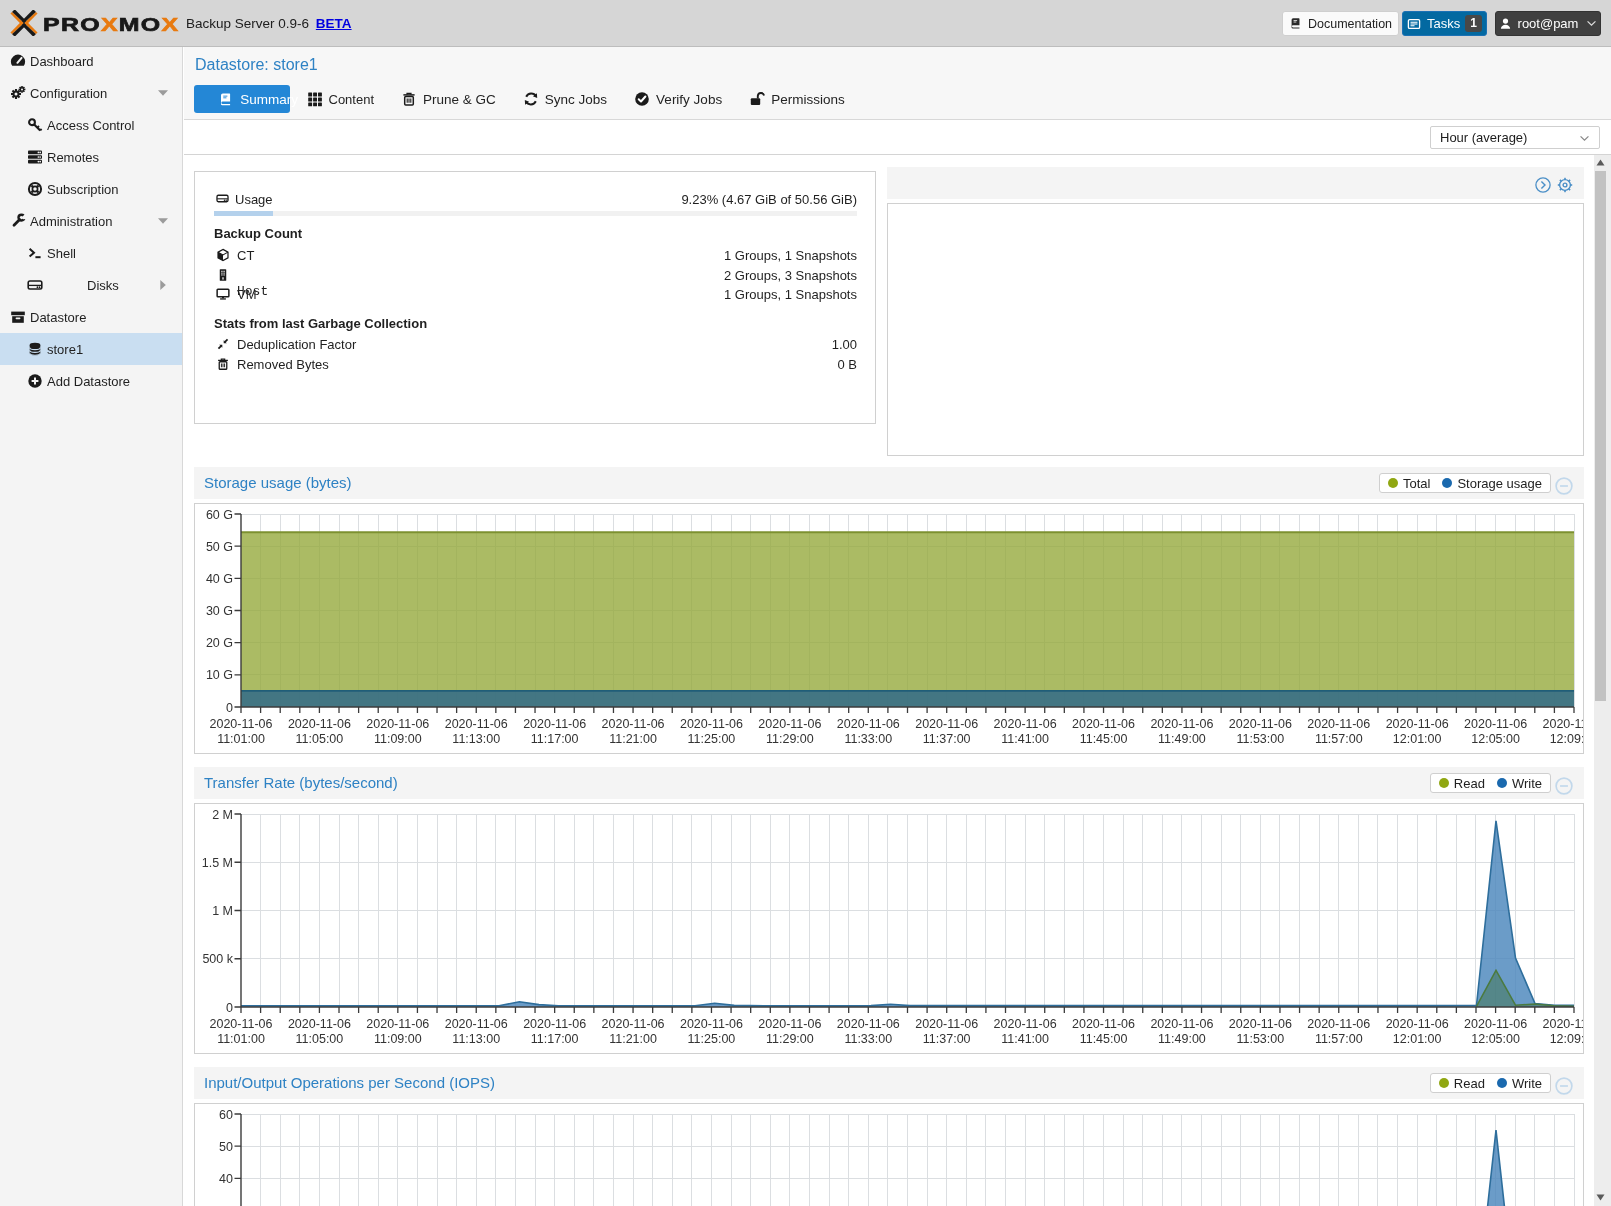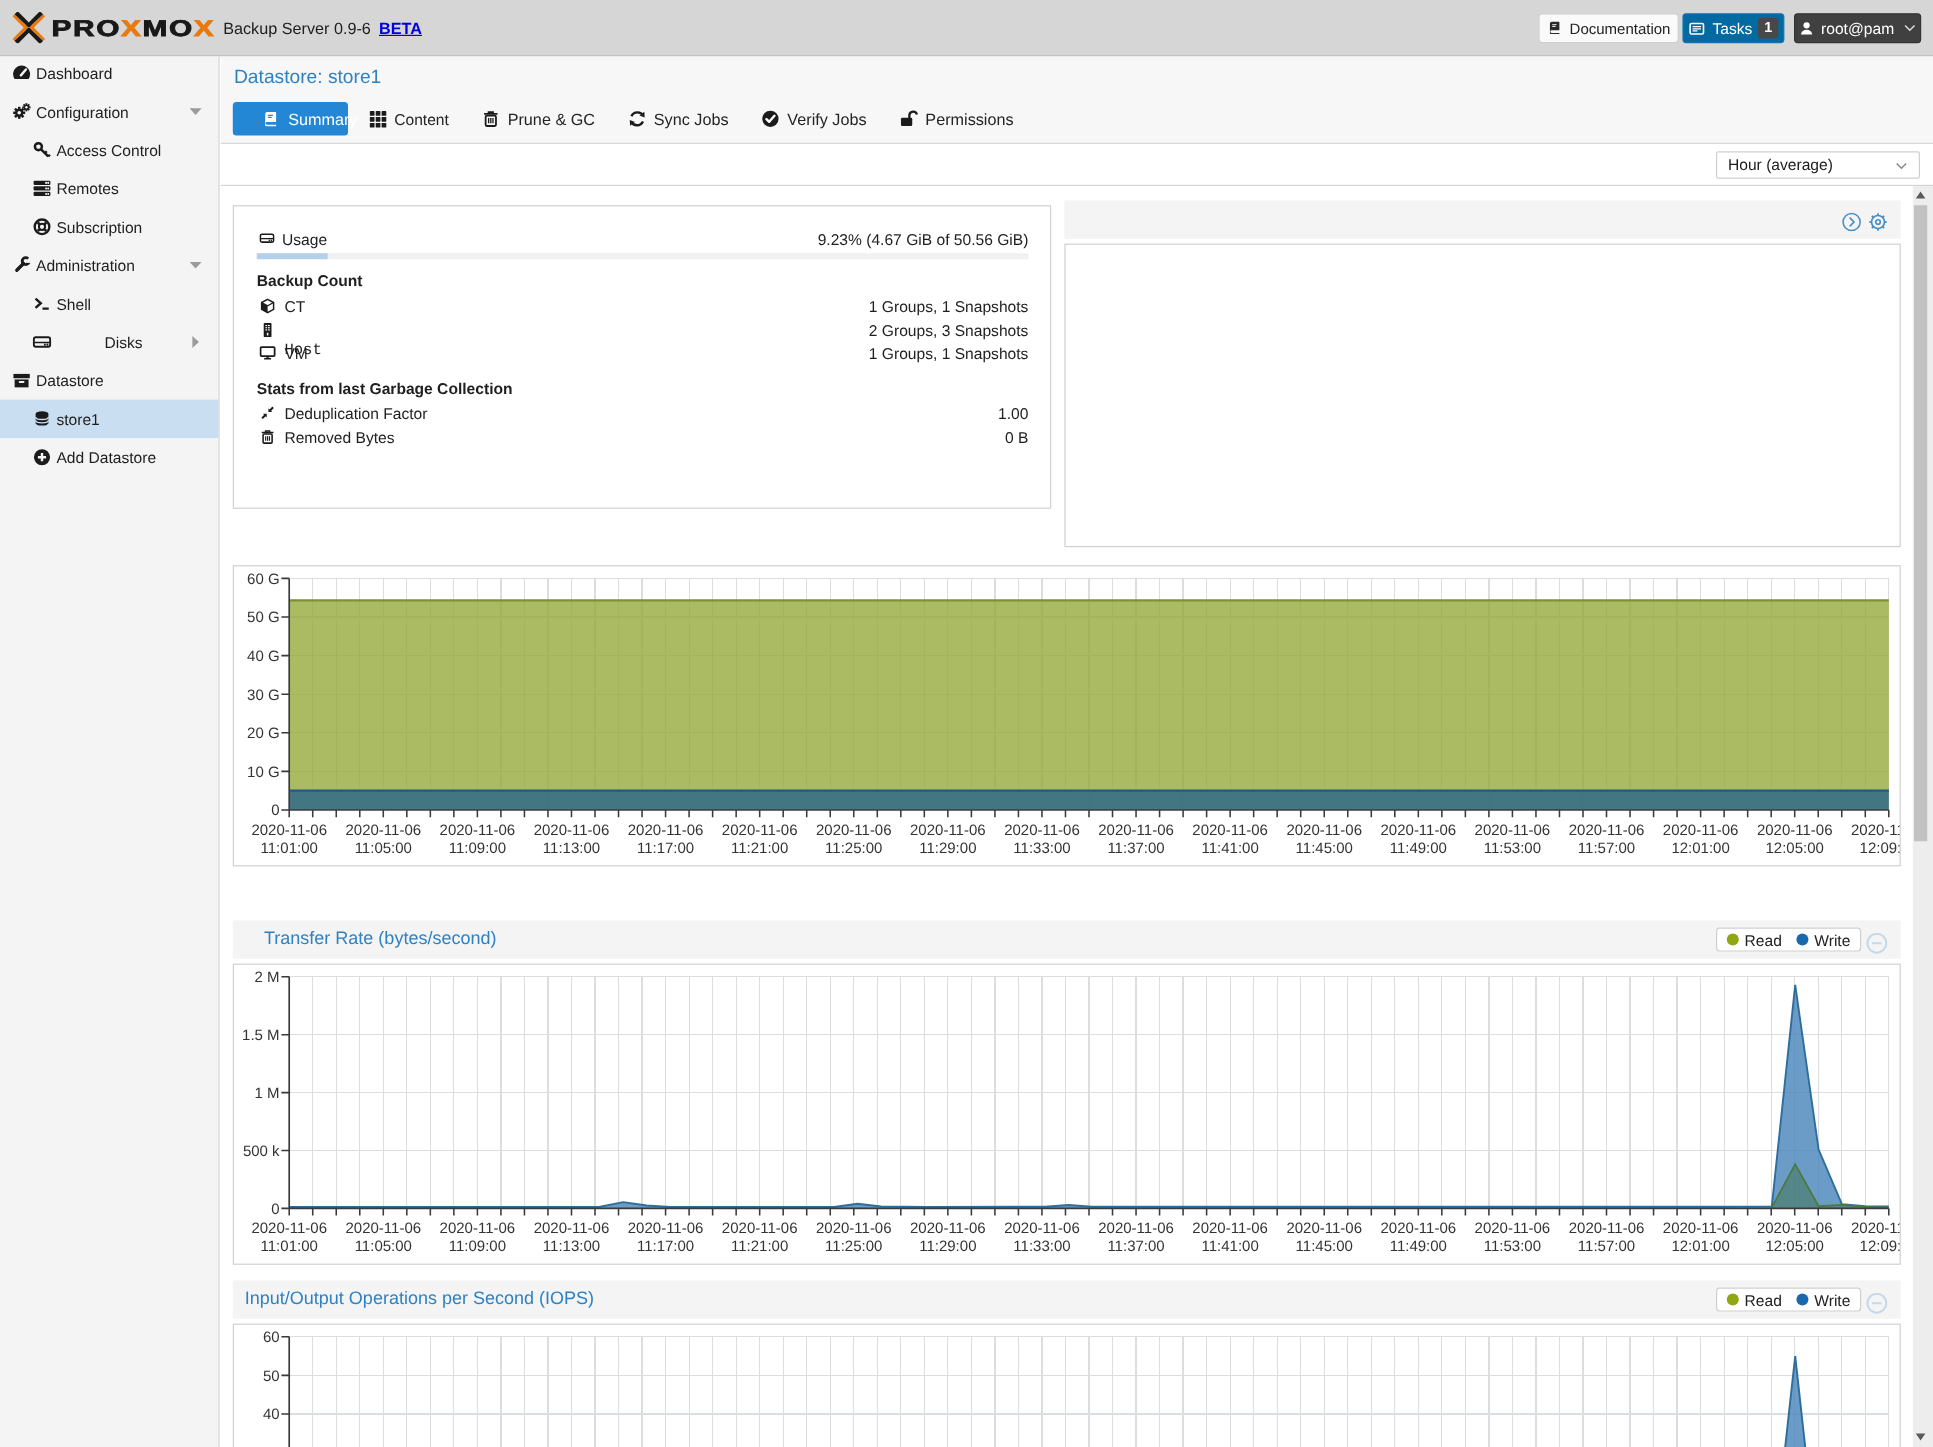--- a/index.html
+++ b/index.html
@@ -357,20 +357,37 @@
             <rect x="7.2" y="0.8" width="1.6" height="2.2" transform="rotate(270 8 8)" fill="#4b8fc7"></rect>
             <rect x="7.2" y="0.8" width="1.6" height="2.2" transform="rotate(315 8 8)" fill="#4b8fc7"></rect>
             <circle cx="8" cy="8" r="5.4" fill="none" stroke="#4b8fc7" stroke-width="1.4"></circle>
             <circle cx="8" cy="8" r="1.9" fill="none" stroke="#4b8fc7" stroke-width="1.4"></circle>
           </svg></span>
     </div>
     <div style="margin-top:4px;height:253px;border:1px solid #d0d0d0;background:#fff;"></div>
   </div>
 
 <div style="position:absolute;left:10px;top:312px;width:1390px;height:289px;">
+      <div style="height:32px;background:#f4f4f4;position:relative;">
+        <div style="position:absolute;left:10px;top:7px;font-size:15px;color:#2e82c4;">Storage usage (bytes)</div>
+        <div style="position:absolute;top:6px;right:33px;height:20px;border:1px solid #cfcfcf;border-radius:3px;background:#fff;display:flex;align-items:center;padding:0 8px;font-size:13px;color:#222;">
+          <span style="display:inline-flex;align-items:center;margin-right:12px;">
+            <span style="width:10px;height:10px;border-radius:50%;background:#90a712;margin-right:5px;"></span>
+            <span>Total</span>
+          </span>
+          <span style="display:inline-flex;align-items:center;">
+            <span style="width:10px;height:10px;border-radius:50%;background:#1a69ae;margin-right:5px;"></span>
+            <span>Storage usage</span>
+          </span>
+        </div>
+        <div style="position:absolute;top:10px;right:11px;line-height:0;"><svg width="18" height="18" viewBox="0 0 16 16">
+            <circle cx="8" cy="8" r="7" fill="none" stroke="#c2d8eb" stroke-width="1.5"></circle>
+            <line x1="4.5" y1="8" x2="11.5" y2="8" stroke="#c2d8eb" stroke-width="1.5"></line>
+          </svg></div>
+      </div>
       <div style="margin-top:4px;height:251px;border:1px solid #d0d0d0;background:#fff;position:relative;overflow:hidden;">
         <svg width="1390" height="253" viewBox="0 0 1390 253" style="position:absolute;left:-1px;top:-1px;font-family:'Liberation Sans',sans-serif">
           <path d="M66.60 11.0V204.0 M86.21 11.0V204.0 M105.81 11.0V204.0 M125.41 11.0V204.0 M145.01 11.0V204.0 M164.62 11.0V204.0 M184.22 11.0V204.0 M203.82 11.0V204.0 M223.43 11.0V204.0 M243.03 11.0V204.0 M262.63 11.0V204.0 M282.24 11.0V204.0 M301.84 11.0V204.0 M321.44 11.0V204.0 M341.04 11.0V204.0 M360.65 11.0V204.0 M380.25 11.0V204.0 M399.85 11.0V204.0 M419.46 11.0V204.0 M439.06 11.0V204.0 M458.66 11.0V204.0 M478.26 11.0V204.0 M497.87 11.0V204.0 M517.47 11.0V204.0 M537.07 11.0V204.0 M556.68 11.0V204.0 M576.28 11.0V204.0 M595.88 11.0V204.0 M615.49 11.0V204.0 M635.09 11.0V204.0 M654.69 11.0V204.0 M674.29 11.0V204.0 M693.90 11.0V204.0 M713.50 11.0V204.0 M733.10 11.0V204.0 M752.71 11.0V204.0 M772.31 11.0V204.0 M791.91 11.0V204.0 M811.51 11.0V204.0 M831.12 11.0V204.0 M850.72 11.0V204.0 M870.32 11.0V204.0 M889.93 11.0V204.0 M909.53 11.0V204.0 M929.13 11.0V204.0 M948.74 11.0V204.0 M968.34 11.0V204.0 M987.94 11.0V204.0 M1007.54 11.0V204.0 M1027.15 11.0V204.0 M1046.75 11.0V204.0 M1066.35 11.0V204.0 M1085.96 11.0V204.0 M1105.56 11.0V204.0 M1125.16 11.0V204.0 M1144.76 11.0V204.0 M1164.37 11.0V204.0 M1183.97 11.0V204.0 M1203.57 11.0V204.0 M1223.18 11.0V204.0 M1242.78 11.0V204.0 M1262.38 11.0V204.0 M1281.99 11.0V204.0 M1301.59 11.0V204.0 M1321.19 11.0V204.0 M1340.79 11.0V204.0 M1360.40 11.0V204.0 M1380.00 11.0V204.0 " stroke="#dbdee1" stroke-width="1" fill="none" shape-rendering="crispEdges"></path>
           <path d="M47.0 11.00H1380.0 M47.0 43.17H1380.0 M47.0 75.33H1380.0 M47.0 107.50H1380.0 M47.0 139.67H1380.0 M47.0 171.83H1380.0 " stroke="#dbdee1" stroke-width="1" fill="none" shape-rendering="crispEdges"></path>
           <rect x="47.0" y="29.3" width="1333.0" height="174.7" fill="rgb(147,168,56)" fill-opacity="0.78"></rect>
           <line x1="47.0" y1="29.3" x2="1380.0" y2="29.3" stroke="#7d9130" stroke-width="2"></line>
           <rect x="47.0" y="187.9" width="1333.0" height="16.1" fill="#3a7085" fill-opacity="0.92"></rect>
           <line x1="47.0" y1="187.9" x2="1380.0" y2="187.9" stroke="#205e78" stroke-width="1.8"></line>
           <line x1="47.0" y1="11.0" x2="47.0" y2="204.0" stroke="#3b3b3b" stroke-width="1.4"></line>
           <path d="M40.5 11.00H47.0 M40.5 43.17H47.0 M40.5 75.33H47.0 M40.5 107.50H47.0 M40.5 139.67H47.0 M40.5 171.83H47.0 M40.5 204.00H47.0 " stroke="#3b3b3b" stroke-width="1.3"></path>
@@ -417,21 +434,21 @@
           <text x="1223.18" y="239.5" text-anchor="middle" font-size="12.5" fill="#333333">12:01:00</text>
           <text x="1301.59" y="224.5" text-anchor="middle" font-size="12.5" fill="#333333">2020-11-06</text>
           <text x="1301.59" y="239.5" text-anchor="middle" font-size="12.5" fill="#333333">12:05:00</text>
           <text x="1380.00" y="224.5" text-anchor="middle" font-size="12.5" fill="#333333">2020-11-06</text>
           <text x="1380.00" y="239.5" text-anchor="middle" font-size="12.5" fill="#333333">12:09:00</text>
         </svg>
       </div>
     </div>
 <div style="position:absolute;left:10px;top:612px;width:1390px;height:289px;">
       <div style="height:32px;background:#f4f4f4;position:relative;">
-        <div style="position:absolute;left:10px;top:7px;font-size:15px;color:#2e82c4;margin-left:16px;">Transfer Rate (bytes/second)</div>
+        <div style="position:absolute;left:10px;top:7px;font-size:15px;color:#2e82c4;">Transfer Rate (bytes/second)</div>
         <div style="position:absolute;top:6px;right:33px;height:20px;border:1px solid #cfcfcf;border-radius:3px;background:#fff;display:flex;align-items:center;padding:0 8px;font-size:13px;color:#222;">
           <span style="display:inline-flex;align-items:center;margin-right:12px;">
             <span style="width:10px;height:10px;border-radius:50%;background:#90a712;margin-right:5px;"></span>
             <span>Read</span>
           </span>
           <span style="display:inline-flex;align-items:center;">
             <span style="width:10px;height:10px;border-radius:50%;background:#1a69ae;margin-right:5px;"></span>
             <span>Write</span>
           </span>
         </div>

